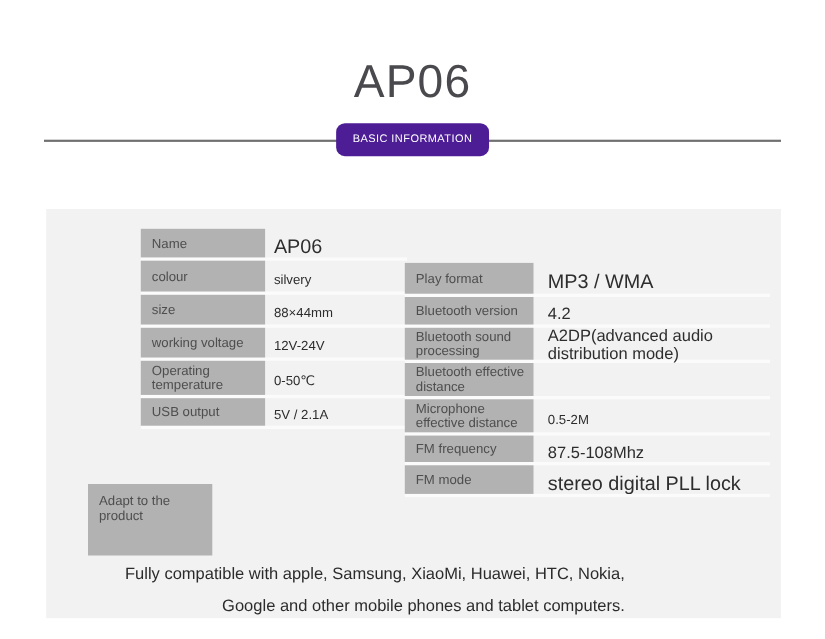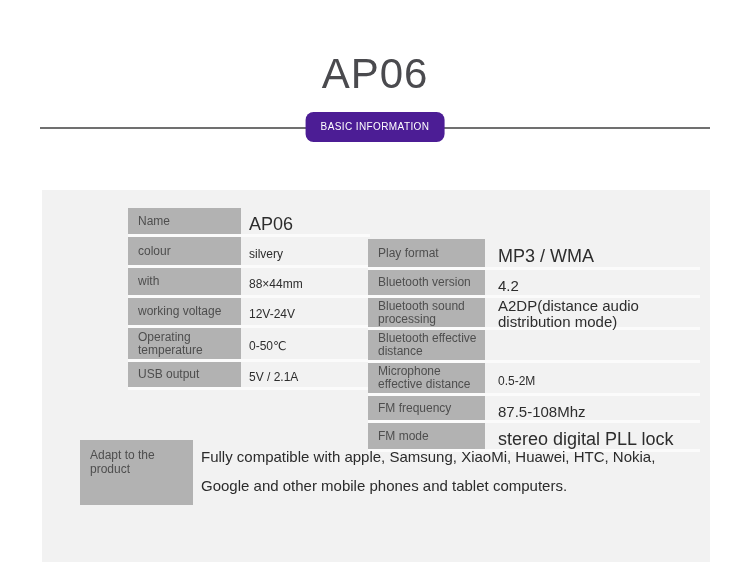--- a/index.html
+++ b/index.html
@@ -35,28 +35,29 @@
   .col-left .spec-label{width:113px;}
   .col-right .spec-label{width:117px;}
   .spec-value{
     flex:1;display:flex;align-items:center;color:#2d2d2d;font-size:12px;
     position:relative;top:3px;line-height:17px;
   }
   .col-left .spec-value{padding-left:8px;}
   .col-right .spec-value{padding-left:13px;}
   .v-lg{font-size:18px;}
   .v-sm{font-size:15px;}
-  .adapt-row{position:absolute;top:250px;left:38px;display:flex;}
+  .adapt-row{position:absolute;top:250px;left:38px;display:flex;flex-direction:column;}
   .adapt-label{
     width:113px;height:65px;background:#b2b2b2;color:#4e4e4e;font-size:12px;
     line-height:14px;box-sizing:border-box;padding:8px 6px 0 10px;flex:0 0 auto;
   }
   .adapt-value{
     width:480px;margin-left:8px;color:#2b2b2b;font-size:15px;line-height:29px;
     padding-top:2px;
+    text-align:right;
   }
 </style>
 </head>
 <body>
 
 <div class="page">
 
   <div class="page-title">AP06</div>
 
   <div class="divider-line"></div>
@@ -72,21 +73,21 @@
         <div class="spec-value v-lg">AP06</div>
       </div>
       <div class="spec-row" style="height:28px">
         <div class="spec-label">
             <span>colour</span>
           </div>
         <div class="spec-value">silvery</div>
       </div>
       <div class="spec-row" style="height:27px">
         <div class="spec-label">
-            <span>with</span>
+            <span>size</span>
           </div>
         <div class="spec-value">88×44mm</div>
       </div>
       <div class="spec-row" style="height:27px">
         <div class="spec-label">
             <span>working voltage</span>
           </div>
         <div class="spec-value">12V-24V</div>
       </div>
       <div class="spec-row" style="height:31px">
@@ -113,21 +114,21 @@
       <div class="spec-row" style="height:25px">
         <div class="spec-label">
             <span>Bluetooth version</span>
           </div>
         <div class="spec-value v-sm">4.2</div>
       </div>
       <div class="spec-row" style="height:29px">
         <div class="spec-label">
             <span>Bluetooth sound processing</span>
           </div>
-        <div class="spec-value v-sm" style="line-height:16px;top:1px">A2DP(distance audio distribution mode)</div>
+        <div class="spec-value v-sm" style="line-height:16px;top:1px">A2DP(advanced audio distribution mode)</div>
       </div>
       <div class="spec-row" style="height:30px">
         <div class="spec-label">
             <span>Bluetooth effective distance</span>
           </div>
       </div>
       <div class="spec-row" style="height:30px">
         <div class="spec-label">
             <span>Microphone effective distance</span>
           </div>

